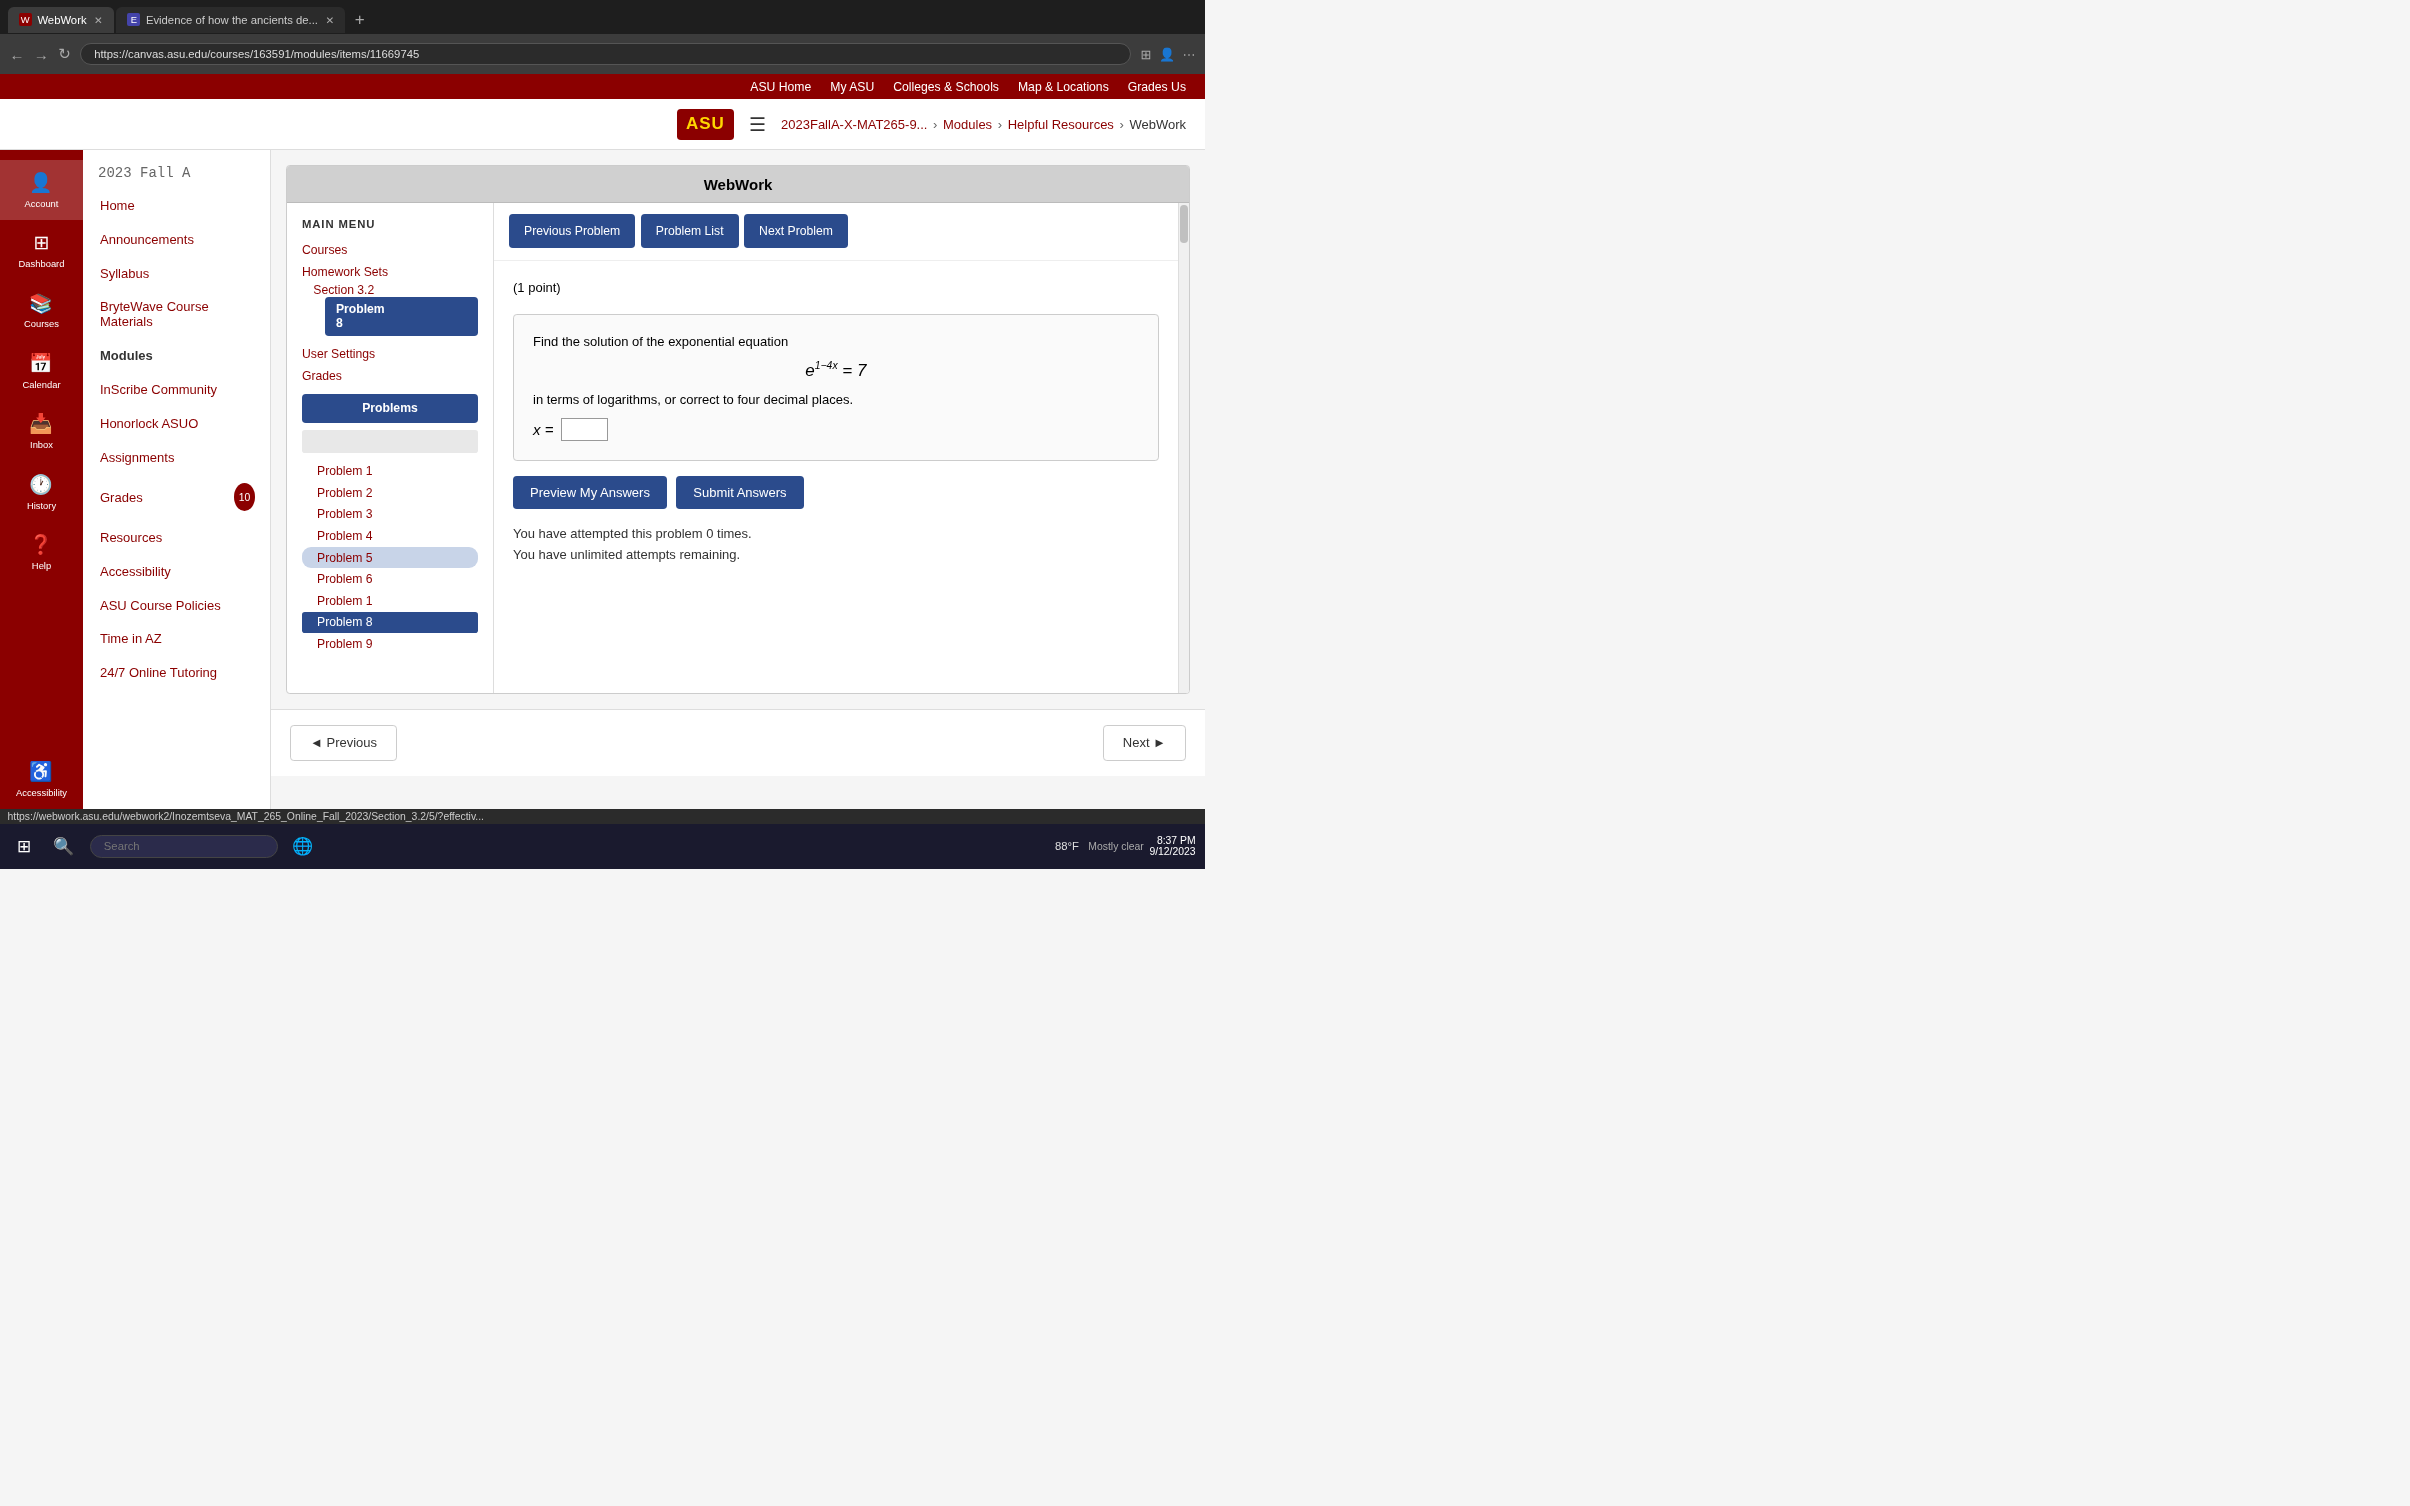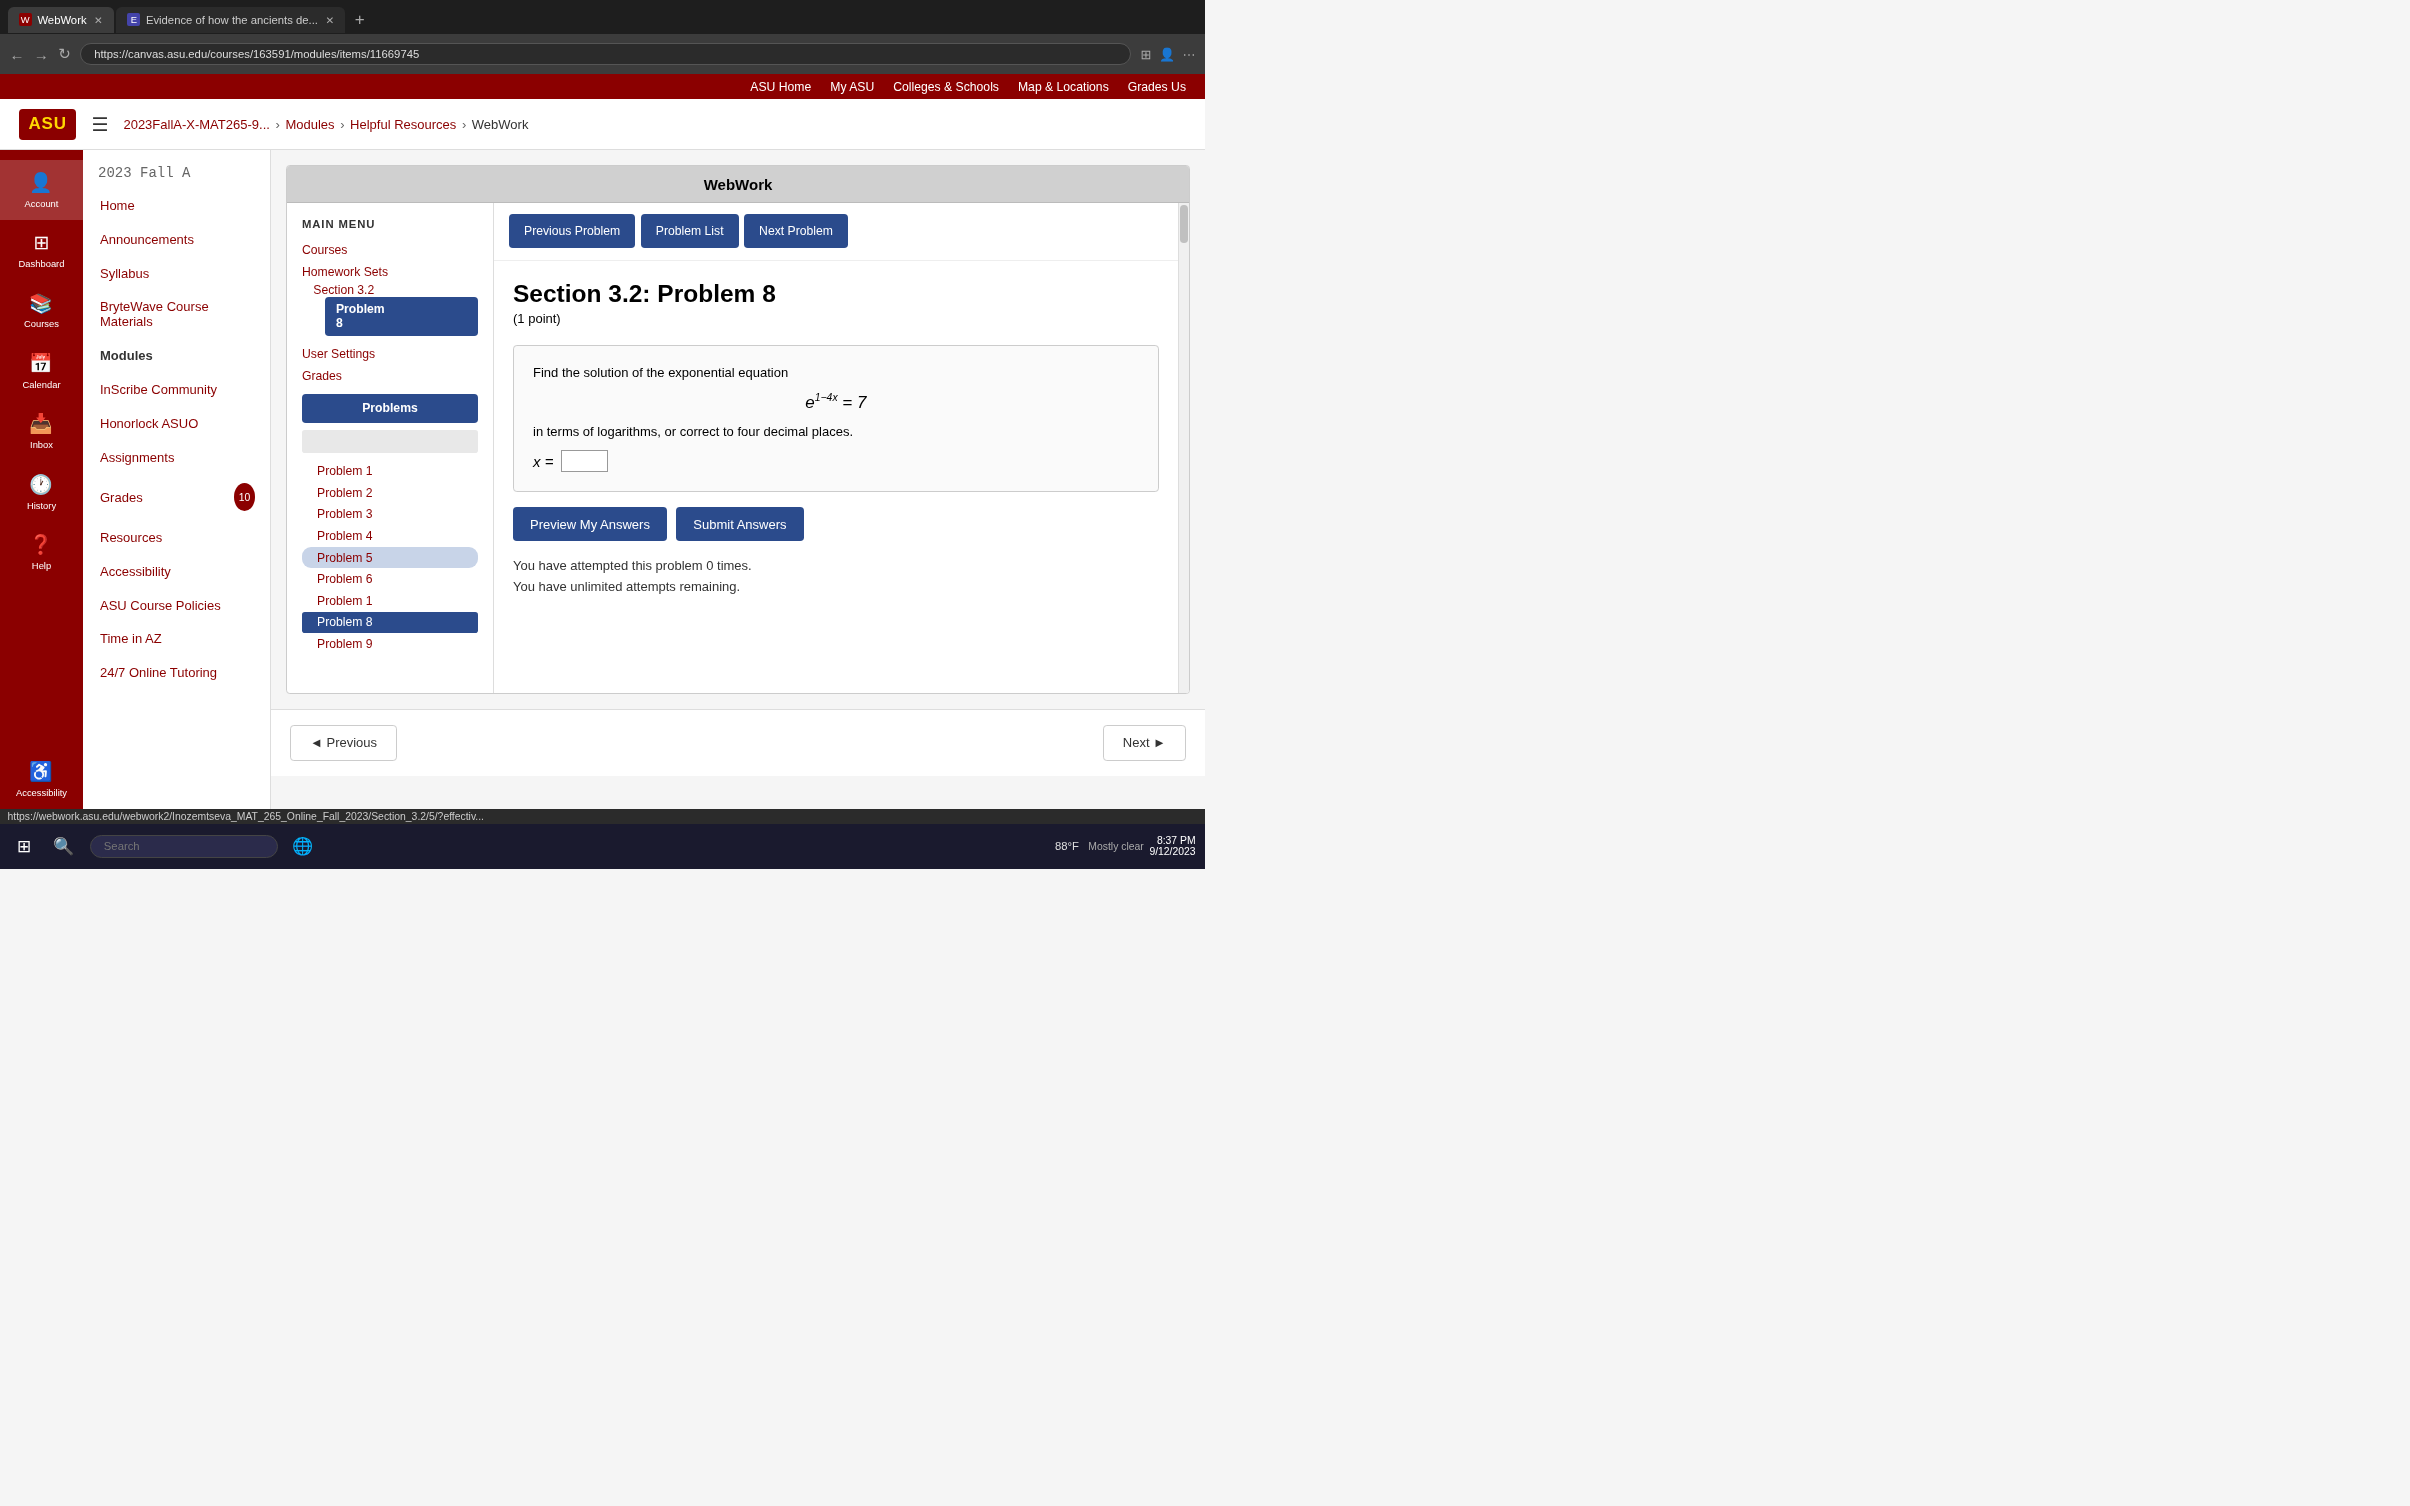--- a/index.html
+++ b/index.html
@@ -17,21 +17,21 @@
     .nav-btn { color: #aaa; background: none; border: none; font-size: 15px; cursor: pointer; }
     .url-box { flex: 1; background: #2b2b2b; border: 0.9px solid #555; border-radius: 19px; padding: 3.8px 13px; color: #ddd; font-size: 11.3px; }
     .browser-actions { display: flex; gap: 7.5px; align-items: center; }
     .browser-action-icon { color: #aaa; font-size: 13px; cursor: pointer; }
 
     
     .top-nav { background: #8B0000; color: white; display: flex; justify-content: flex-end; align-items: center; padding: 5.6px 19px; gap: 19px; font-size: 12.2px; }
     .top-nav a { color: white; text-decoration: none; cursor: pointer; }
 
     
-    .header { background: white; border-bottom: 0.9px solid #ddd; display: flex; align-items: center; padding: 9.4px 19px; gap: 15px; }
+    .header { background: white; border-bottom: 0.9px solid #ddd; display: flex; align-items: center; padding: 9.4px 19px; gap: 15px; justify-content: flex-end; }
     .asu-logo { background: #8B0000; color: #FFD700; font-weight: bold; font-size: 17px; padding: 5.6px 9.4px; border-radius: 3.8px; letter-spacing: 0.9px; }
     .hamburger { font-size: 19px; cursor: pointer; color: #333; }
     .breadcrumb { display: flex; align-items: center; gap: 5.6px; font-size: 13px; color: #8B0000; }
     .breadcrumb span { color: #666; }
     .breadcrumb a { color: #8B0000; text-decoration: none; cursor: pointer; }
     .breadcrumb .current { color: #333; font-weight: normal; }
 
     
     .main-layout { display: flex; }
 
@@ -246,21 +246,20 @@
 
         <div style="flex:1;display:flex;flex-direction:column;">
 
           <div class="nav-btns-top">
             <button class="nav-btn-top">Previous Problem</button>
             <button class="nav-btn-top">Problem List</button>
             <button class="nav-btn-top">Next Problem</button>
           </div>
 
           <div class="webwork-main">
-            <div class="problem-title">Section 3.2: Problem 8</div>
             <div class="problem-points">(1 point)</div>
 
             <div class="problem-box">
               <div class="problem-text">Find the solution of the exponential equation</div>
               <div class="equation">
                 <span style="font-style:italic;font-size:17px;">e</span><sup>1−4<span style="font-style:italic;">x</span></sup>
                 <span style="font-size:17px;"> = 7</span>
               </div>
               <div class="problem-text">in terms of logarithms, or correct to four decimal places.</div>
               <div class="answer-row">

